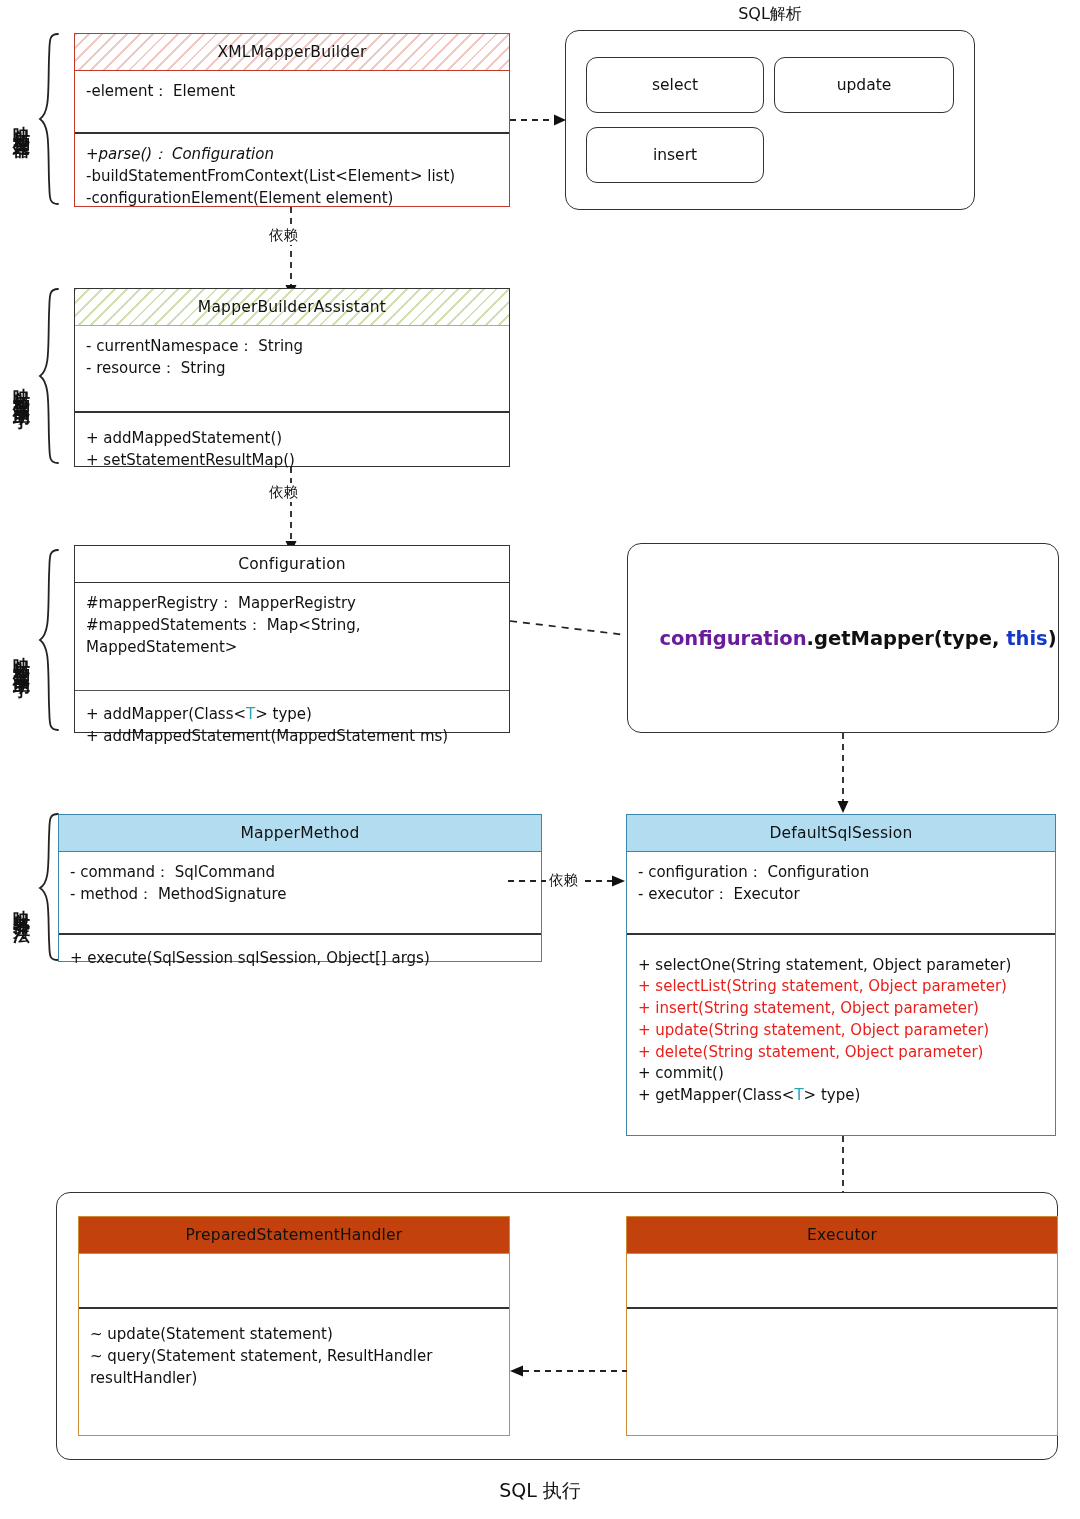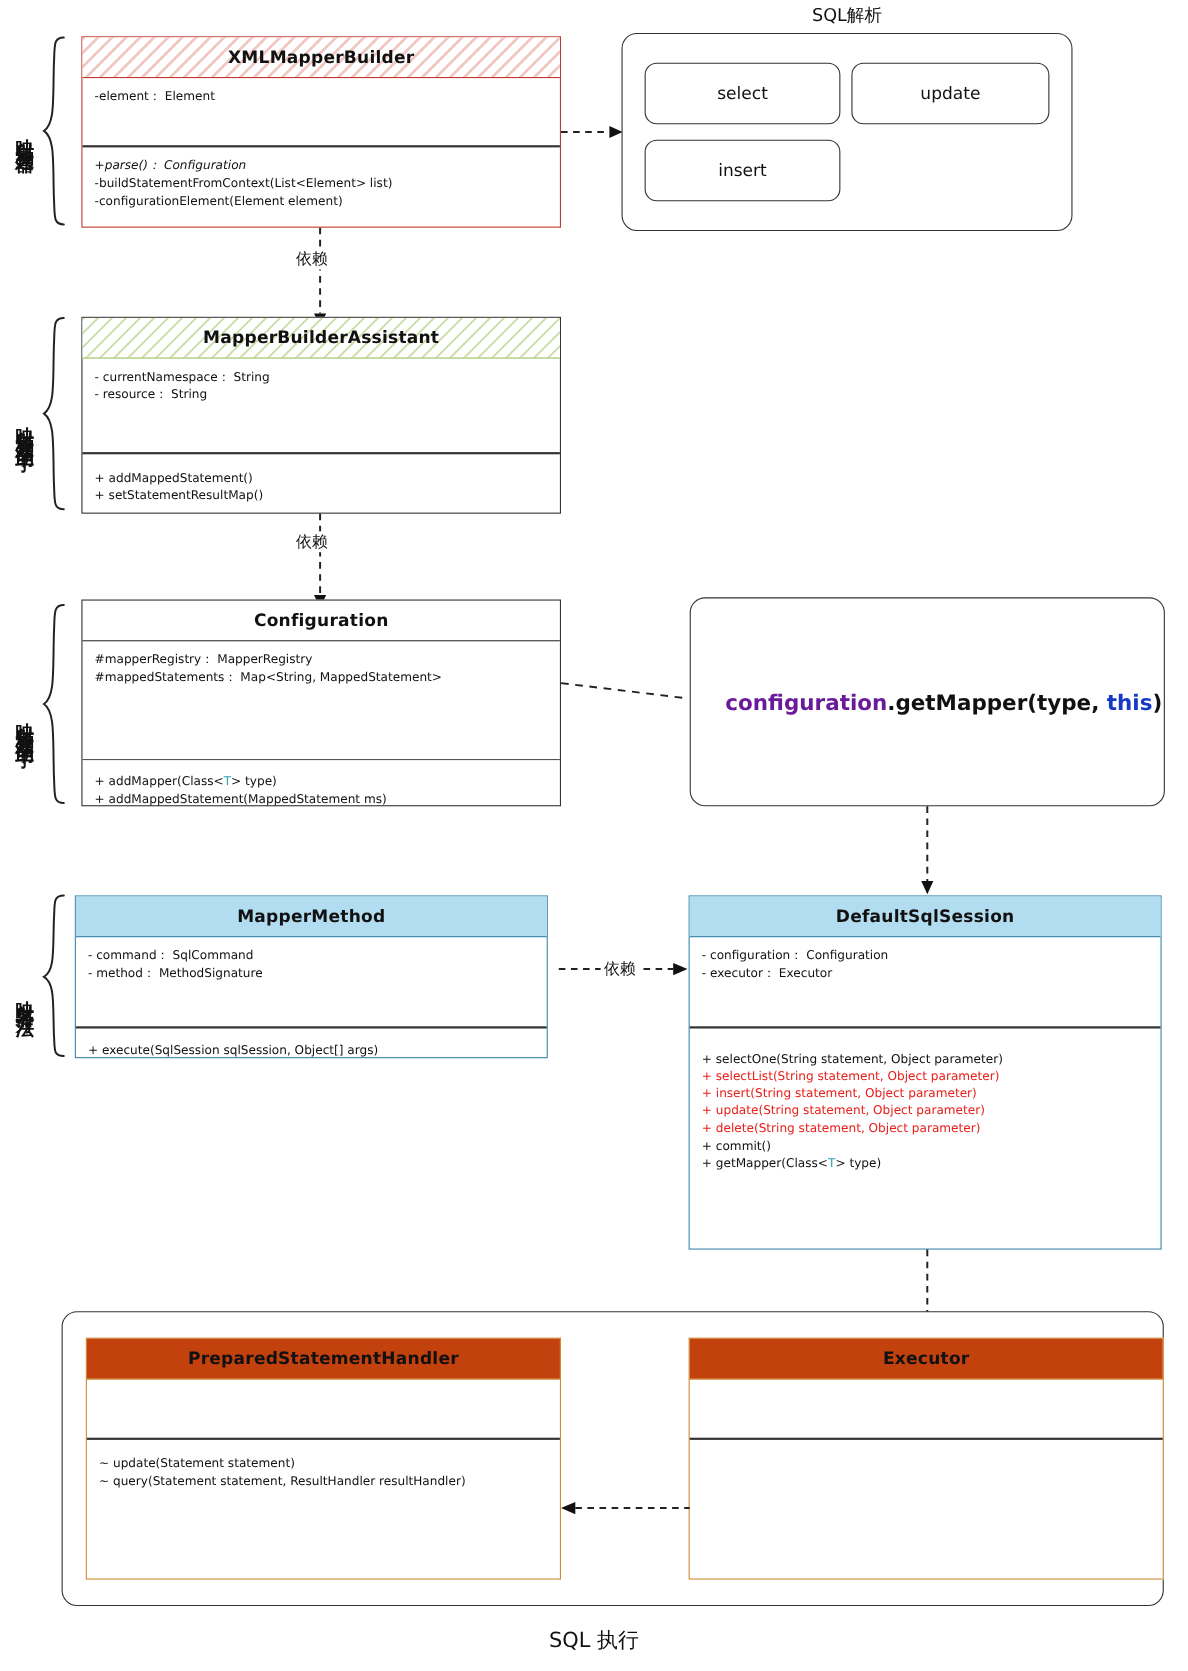--- a/index.html
+++ b/index.html
@@ -32,31 +32,31 @@
   }
   .brace svg{display:block;}
 
   
   .uml{
     background:#fff;
     border:1.6px solid #333;
   }
   .uml .title{
     text-align:center;
-    font-weight:700;
+    font-weight:400;
     font-size:15.5px;
     color:#111;
     padding:9px 6px 9px;
     letter-spacing:.2px;
   }
   .uml .sep{height:1.6px;background:#333;}
   .uml .sep.thin{height:1.2px;background:#555;}
   .uml .compart{
     padding:9px 11px 10px 11px;
-    font-size:11px;
+    font-size:15px;
     line-height:1.47;
     color:#111;
   }
   .uml .compart .row{white-space:normal;}
 
   
   .uml.red{border-color:#c0392b;}
   .uml.red .title{
     background:
       repeating-linear-gradient(135deg,
@@ -265,21 +265,21 @@
     </svg>
   </div>
 
   <div class="abs grp-label" style="left:4px;top:826px;width:26px;height:160px;">映射器方法</div>
   <div class="abs brace" style="left:38px;top:812px;width:22px;height:152px;">
     <svg width="22" height="152" viewBox="0 0 22 152">
       <path d="M20 2 C10 2 12 9 11 24 C10 52 12 70 2 76 C12 82 10 100 11 128 C12 142 10 148 20 148" fill="none" stroke="#222" stroke-width="1.8" stroke-linecap="round"></path>
     </svg>
   </div>
 
-  <div class="abs uml blue" style="left:68px;top:814px;width:430px;height:148px;">
+  <div class="abs uml blue" style="left:58px;top:814px;width:484px;height:148px;">
     <div class="title">MapperMethod</div>
     <div class="compart" style="height:62px;">
       <div class="row">- command： SqlCommand</div>
       <div class="row">- method： MethodSignature</div>
     </div>
     <div class="sep"></div>
     <div class="compart" style="padding-top:12px;">
       <div class="row">+ execute(SqlSession sqlSession, Object[] args)</div>
     </div>
   </div>

